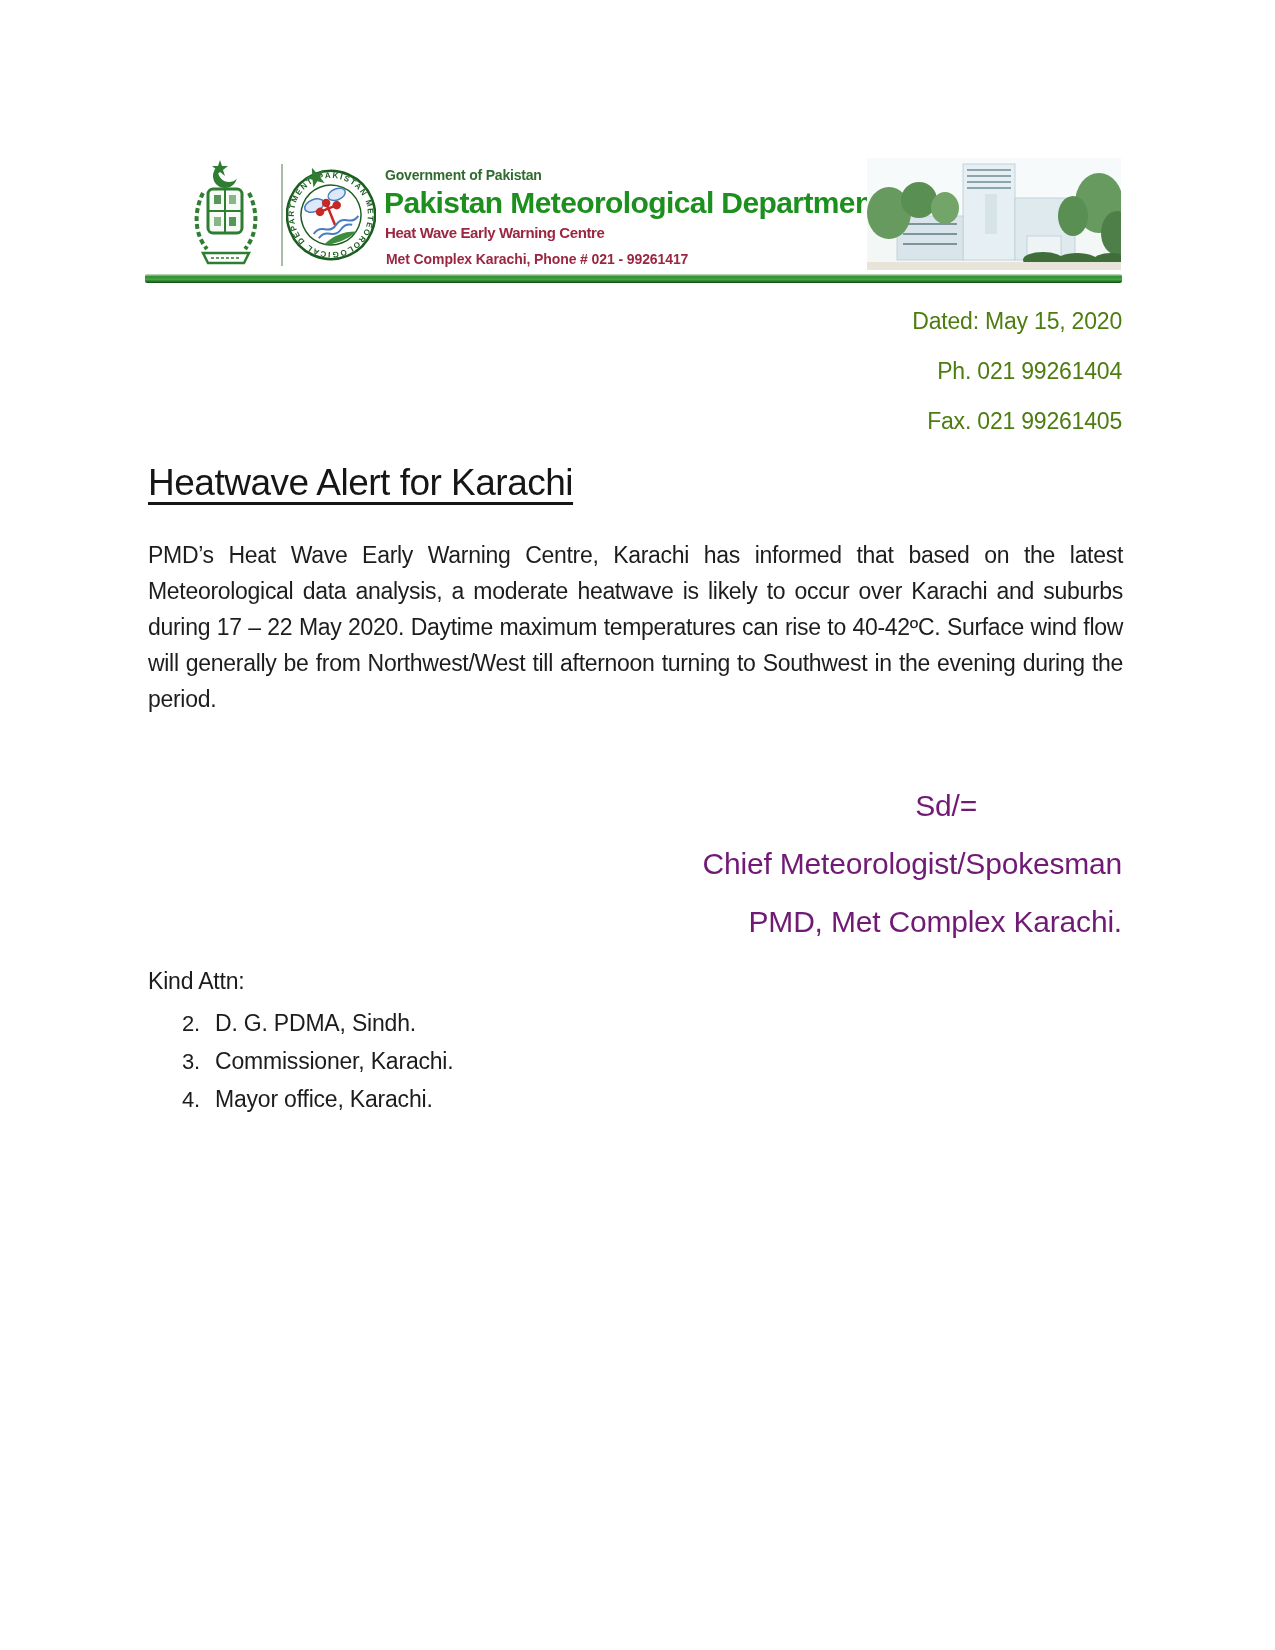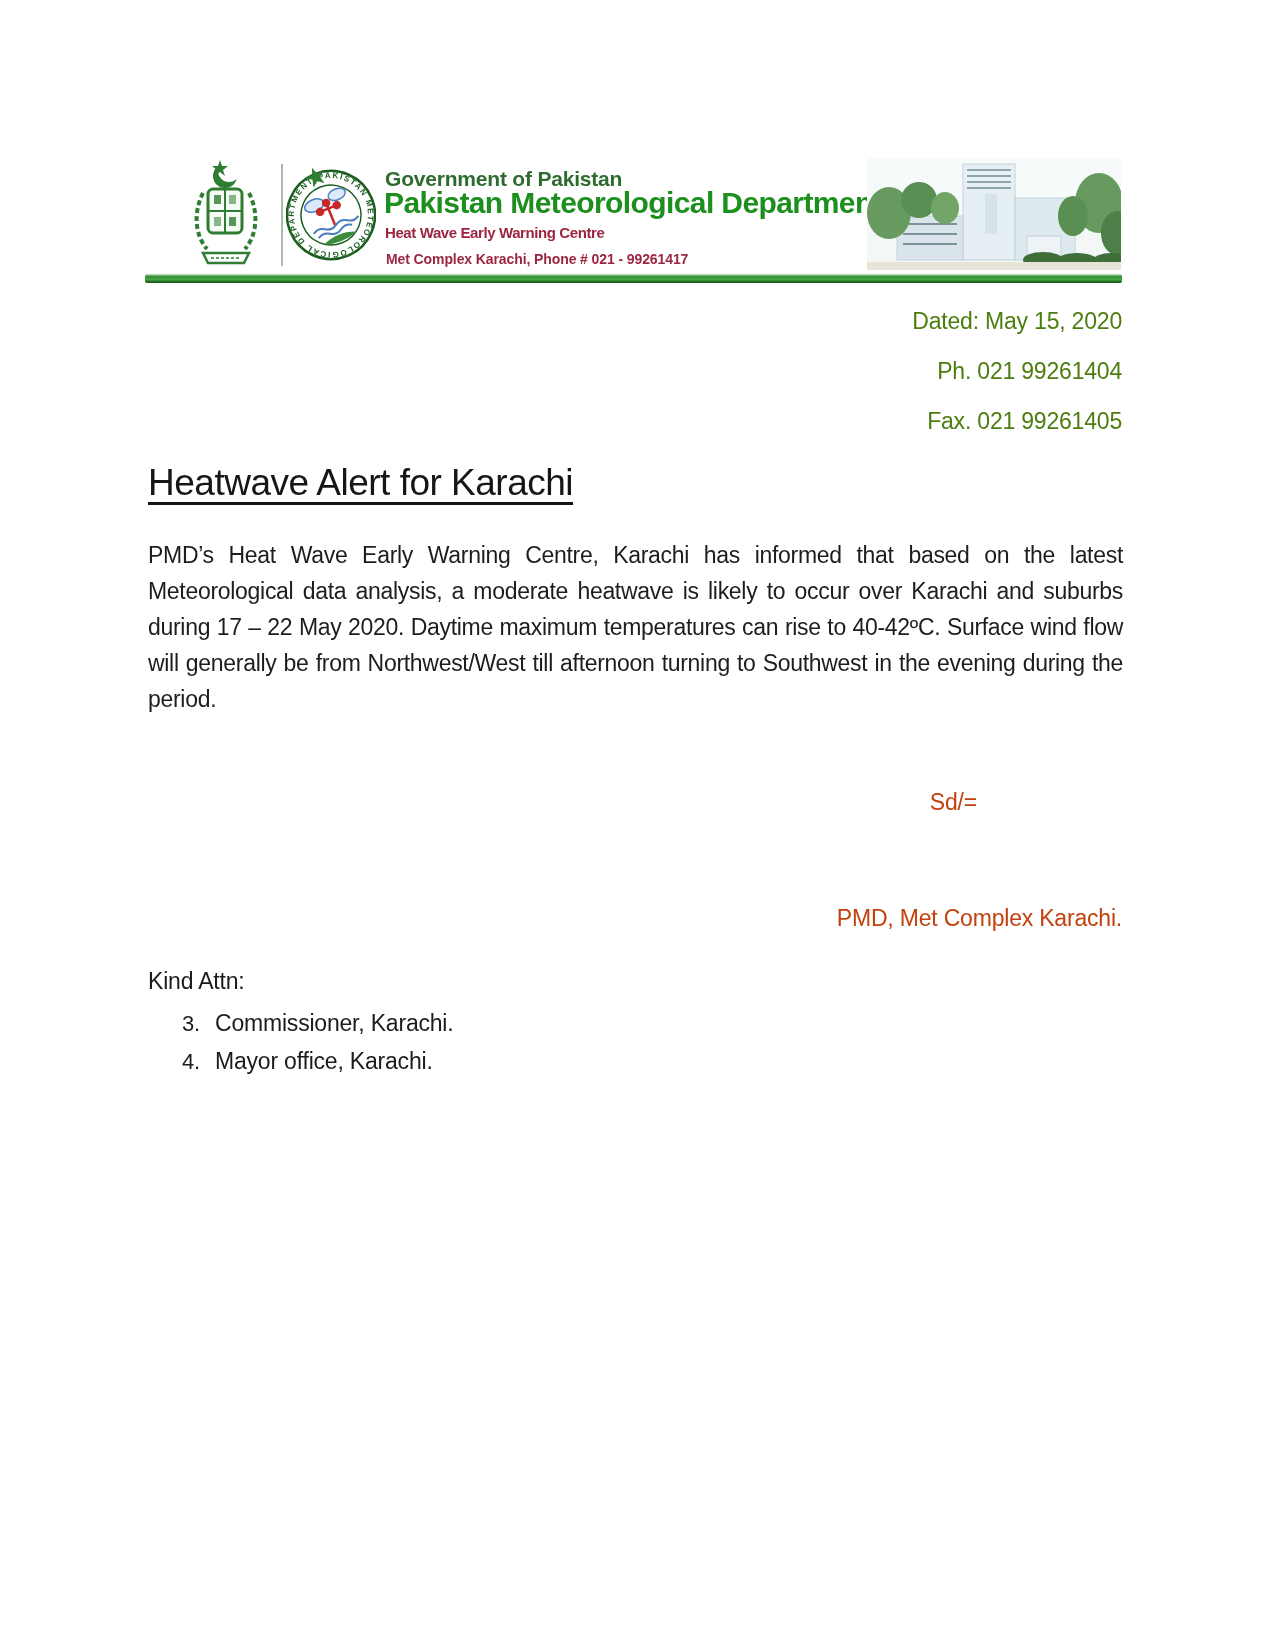--- a/index.html
+++ b/index.html
@@ -7,21 +7,21 @@
     position:relative;
     width:1275px;height:1650px;
     background:#ffffff;
     font-family:"Liberation Sans","DejaVu Sans",sans-serif;
     color:#1d1d1d;
     overflow:hidden;
   }
   .abs{position:absolute;}
 
   
-  .lh-gov{left:385px;top:167px;font-size:21px;font-weight:600;color:#2f6b2f;letter-spacing:-0.2px;}
+  .lh-gov{left:385px;top:167px;font-size:14px;font-weight:600;color:#2f6b2f;letter-spacing:-0.2px;}
   .lh-dept{left:384px;top:186px;font-size:30px;font-weight:700;color:#1d8f1f;letter-spacing:-0.6px;}
   .lh-centre{left:385px;top:224px;font-size:15px;font-weight:700;color:#9b2640;letter-spacing:-0.4px;}
   .lh-addr{left:386px;top:251px;font-size:14px;font-weight:700;color:#9b2640;letter-spacing:-0.1px;}
   .lh-divider{left:281px;top:164px;width:2px;height:102px;background:#a9bba9;}
   .rule{
     left:145px;top:274px;width:977px;height:9px;
     background:linear-gradient(180deg,#cfe6cf 0%,#2d8c2d 30%,#47a647 60%,#0e4d0e 100%);
     border-radius:2px;
   }
 
@@ -38,21 +38,21 @@
   }
 
   
   .body-par{
     left:148px;top:537px;width:975px;
     font-size:23px;line-height:36px;letter-spacing:-0.3px;
     text-align:justify;color:#1d1d1d;
   }
 
   
-  .sig-line{right:153px;font-size:23px;color:#c2410c;letter-spacing:-0.2px;text-align:left;}
+  .sig-line{right:153px;font-size:30px;color:#701a75;letter-spacing:-0.2px;text-align:left;}
   .sig-sd{right:298px;}
 
   
   .attn-label{left:148px;top:968px;font-size:23px;color:#1c1c1c;letter-spacing:-0.2px;}
   .attn-list{left:182px;top:1004px;width:700px;}
   .attn-item{height:38px;line-height:38px;font-size:23px;letter-spacing:-0.2px;color:#1c1c1c;white-space:nowrap;}
   .attn-num{display:inline-block;width:33px;font-size:22px;}
 
   svg{display:block;}
 </style>
@@ -177,25 +177,29 @@
 
   <div class="abs meta-line" style="top:308px;">Dated: May 15, 2020</div>
   <div class="abs meta-line" style="top:358px;">Ph. 021 99261404</div>
   <div class="abs meta-line" style="top:408px;">Fax. 021 99261405</div>
 
   <div class="abs doc-title">Heatwave Alert for Karachi</div>
 
   <div class="abs body-par">PMD’s Heat Wave Early Warning Centre, Karachi has informed that based on the latest Meteorological data analysis, a moderate heatwave is likely to occur over Karachi and suburbs during 17 – 22 May 2020. Daytime maximum temperatures can rise to 40-42ºC. Surface wind flow will generally be from Northwest/West till afternoon turning to Southwest in the evening during the period.</div>
 
   <div class="abs sig-line sig-sd" style="top:789px;">Sd/=</div>
+  <div class="abs sig-line" style="top:847px;">Chief Meteorologist/Spokesman</div>
   <div class="abs sig-line" style="top:905px;">PMD, Met Complex Karachi.</div>
 
   <div class="abs attn-label">Kind Attn:</div>
 
   <div class="abs attn-list">
+    <div class="attn-item">
+      <span class="attn-num">2.</span><span>D. G. PDMA, Sindh.</span>
+    </div>
     <div class="attn-item">
       <span class="attn-num">3.</span><span>Commissioner, Karachi.</span>
     </div>
     <div class="attn-item">
       <span class="attn-num">4.</span><span>Mayor office, Karachi.</span>
     </div>
   </div>
 
 </div>
 

